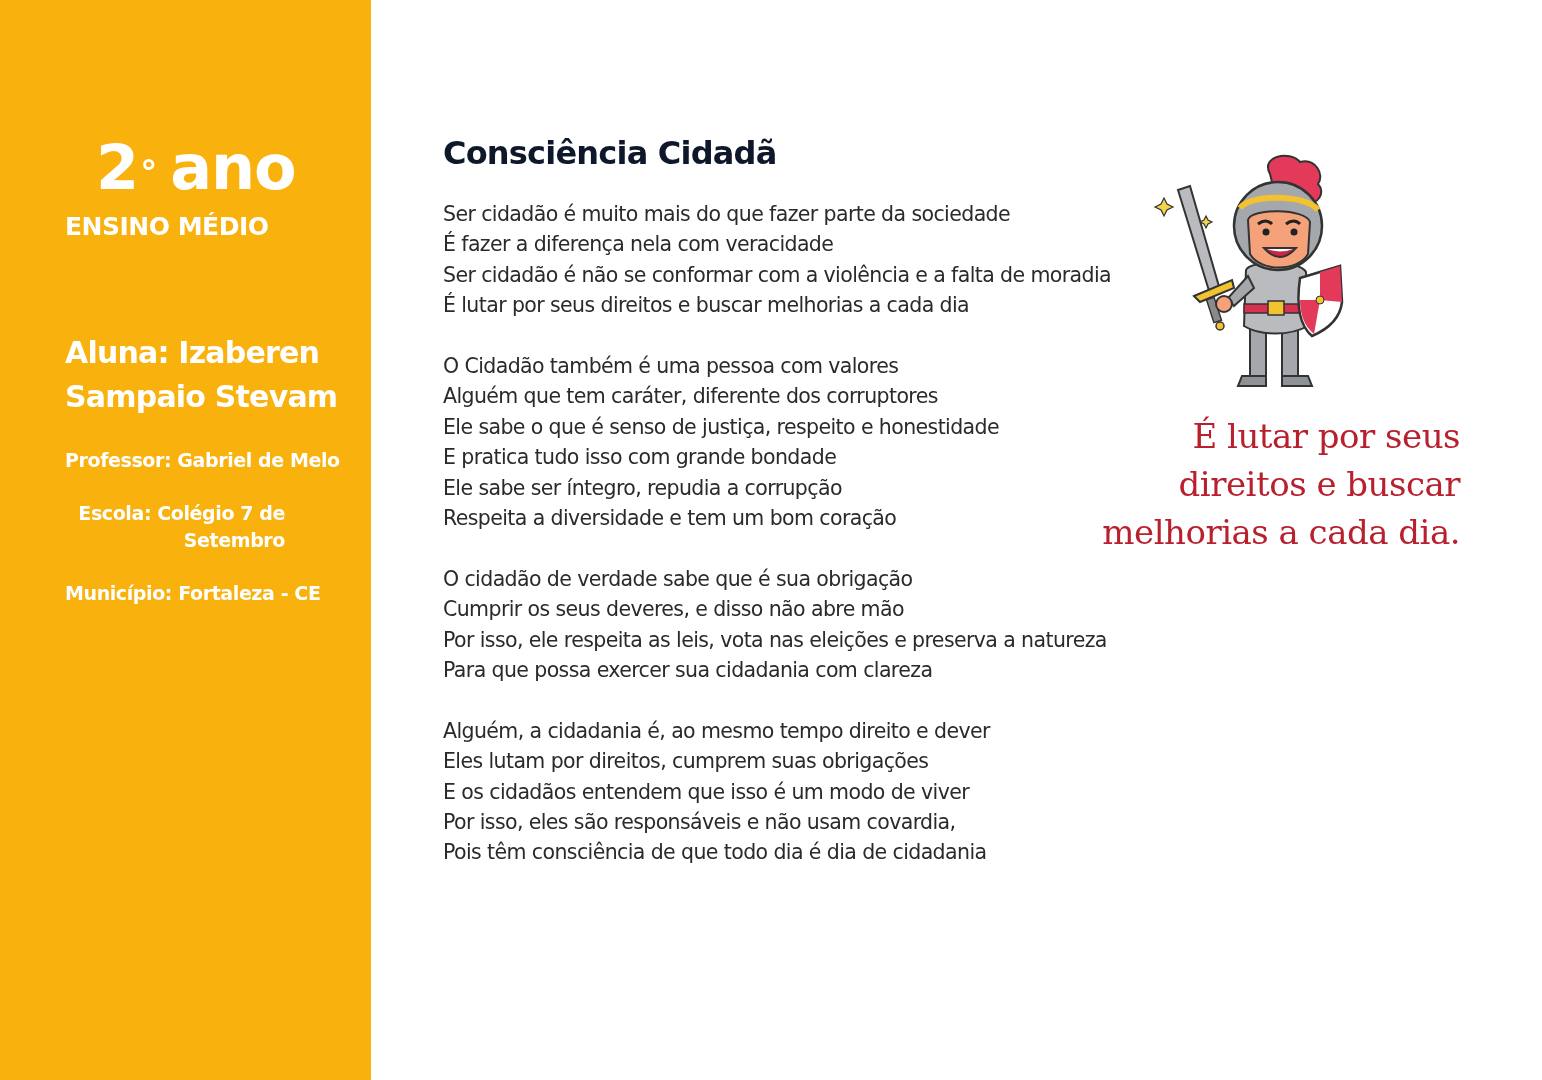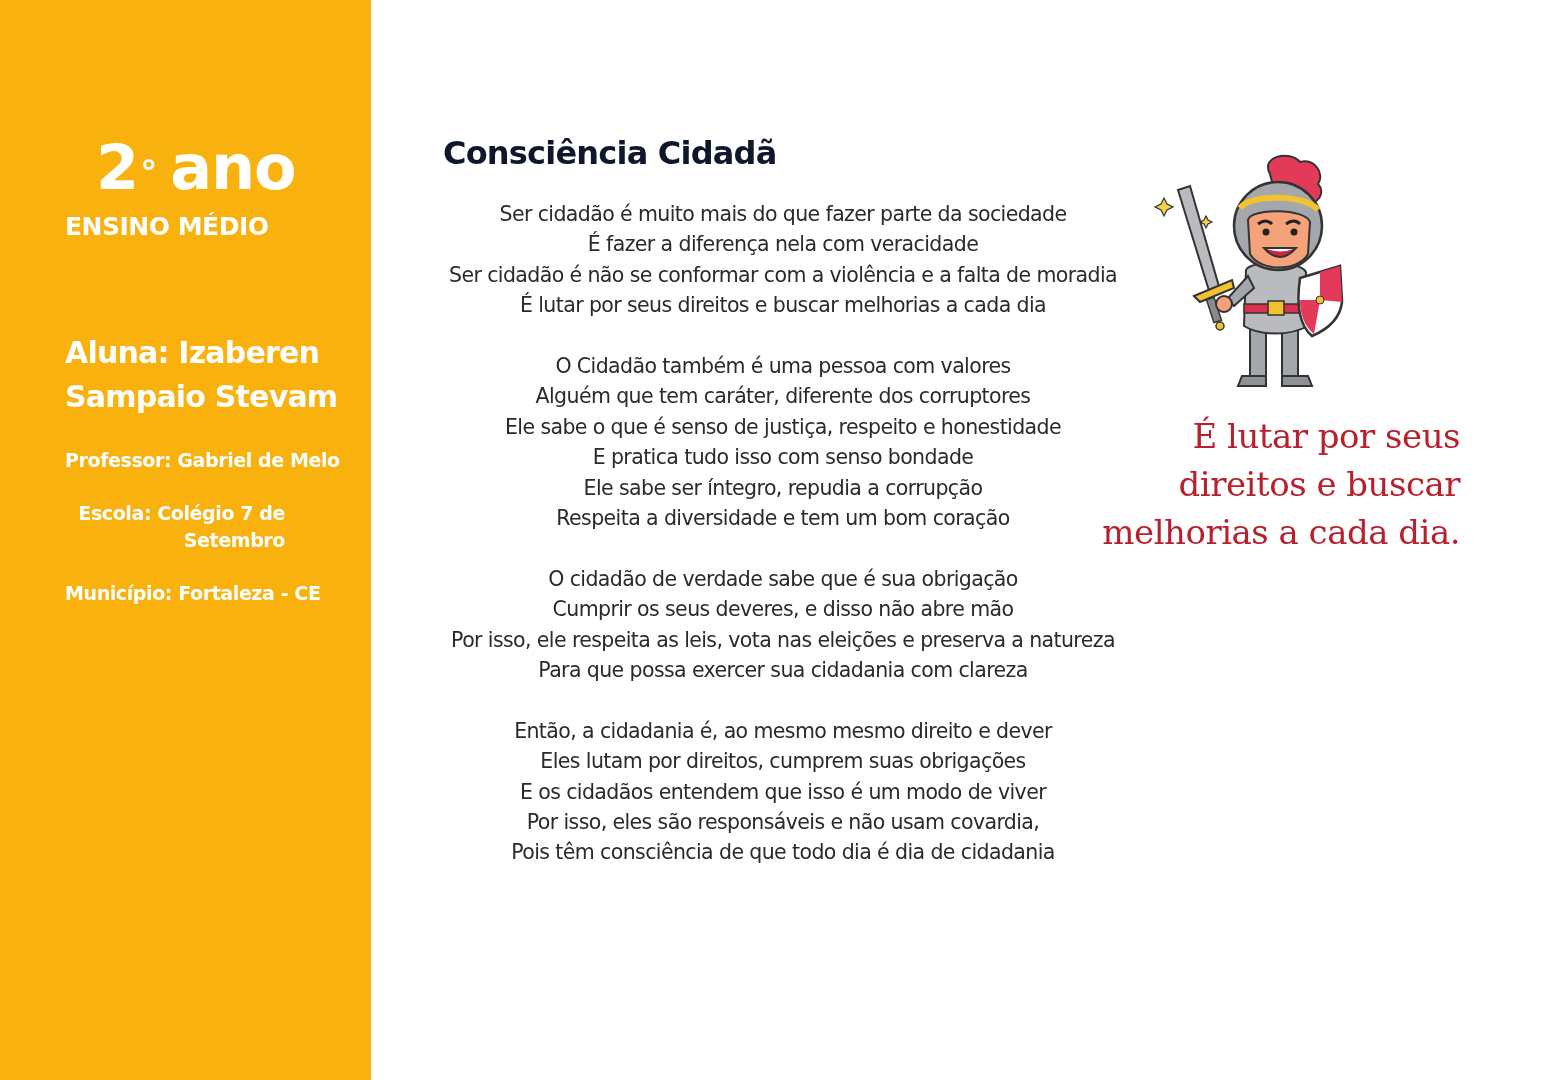--- a/index.html
+++ b/index.html
@@ -43,21 +43,21 @@
       font-family: "DejaVu Sans", sans-serif; font-weight: bold;
       font-size: 32px; line-height: 44px; color: #0f172a; letter-spacing: -0.8px;
     }
     .poem {
       position: absolute; left: 443px; top: 199px; width: 680px;
       font-family: "DejaVu Sans", sans-serif; font-weight: normal;
       font-size: 20.5px; line-height: 30.4px; color: #2a2a2a;
       letter-spacing: -0.6px;
     }
     .stanza { margin-bottom: 30.4px; }
-    .stanza .line { display: block; white-space: nowrap; text-align: center; }
+    .stanza .line { display: block; white-space: nowrap; }
 
     .knight {
       position: absolute; left: 1150px; top: 150px; width: 200px; height: 240px;
     }
     .quote {
       position: absolute; left: 1090px; top: 412px; width: 370px;
       text-align: right; color: #B8202E;
       font-family: "DejaVu Serif", serif; font-size: 34px; line-height: 48px;
       letter-spacing: -0.5px;
     }
@@ -83,32 +83,32 @@
   <div class="stanza">
     <span class="line">Ser cidadão é muito mais do que fazer parte da sociedade</span>
     <span class="line">É fazer a diferença nela com veracidade</span>
     <span class="line">Ser cidadão é não se conformar com a violência e a falta de moradia</span>
     <span class="line">É lutar por seus direitos e buscar melhorias a cada dia</span>
   </div>
   <div class="stanza">
     <span class="line">O Cidadão também é uma pessoa com valores</span>
     <span class="line">Alguém que tem caráter, diferente dos corruptores</span>
     <span class="line">Ele sabe o que é senso de justiça, respeito e honestidade</span>
-    <span class="line">E pratica tudo isso com senso bondade</span>
+    <span class="line">E pratica tudo isso com grande bondade</span>
     <span class="line">Ele sabe ser íntegro, repudia a corrupção</span>
     <span class="line">Respeita a diversidade e tem um bom coração</span>
   </div>
   <div class="stanza">
     <span class="line">O cidadão de verdade sabe que é sua obrigação</span>
     <span class="line">Cumprir os seus deveres, e disso não abre mão</span>
     <span class="line">Por isso, ele respeita as leis, vota nas eleições e preserva a natureza</span>
     <span class="line">Para que possa exercer sua cidadania com clareza</span>
   </div>
   <div class="stanza">
-    <span class="line">Então, a cidadania é, ao mesmo mesmo direito e dever</span>
+    <span class="line">Alguém, a cidadania é, ao mesmo tempo direito e dever</span>
     <span class="line">Eles lutam por direitos, cumprem suas obrigações</span>
     <span class="line">E os cidadãos entendem que isso é um modo de viver</span>
     <span class="line">Por isso, eles são responsáveis e não usam covardia,</span>
     <span class="line">Pois têm consciência de que todo dia é dia de cidadania</span>
   </div>
 </div>
 
 <div class="knight">
   <svg width="200" height="240" viewBox="0 0 200 240" xmlns="http://www.w3.org/2000/svg">
 

